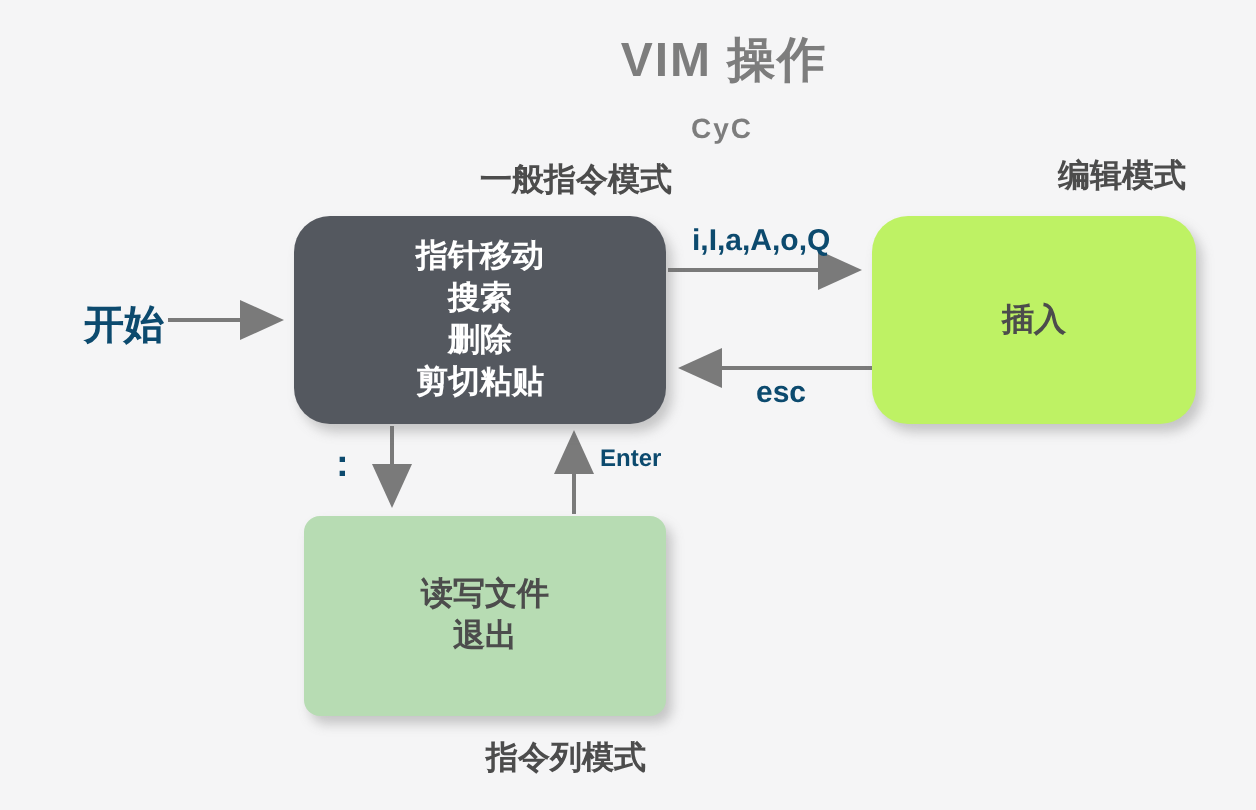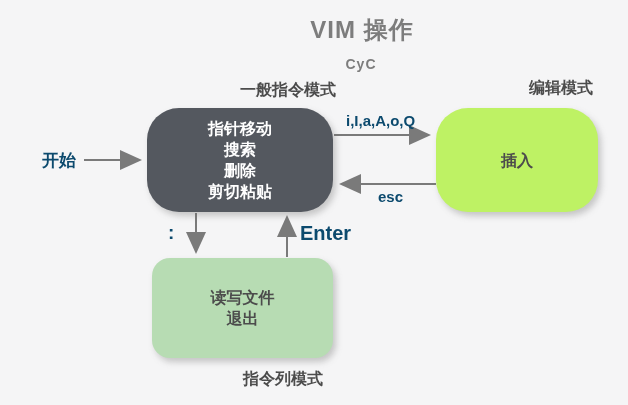--- a/index.html
+++ b/index.html
@@ -16,49 +16,49 @@
     left:0;top:14px;width:724px;text-align:center;letter-spacing:1px;
   }
   .subtitle{
     font-size:14px;font-weight:bold;color:#7d7d7d;
     left:0;top:56px;width:722px;text-align:center;letter-spacing:1px;
   }
   .node-label{
     font-size:16px;font-weight:bold;color:#4c4c4c;white-space:nowrap;margin-left:48px;
   }
   .box{
-    border-radius:32px;
+    border-radius:18px;
     box-shadow:3px 4px 6px rgba(110,110,110,0.35);
     display:flex;flex-direction:column;align-items:center;justify-content:center;
     text-align:center;
   }
   .box .line{display:block;font-weight:bold;font-size:16px;line-height:21px;}
   #normal-box{
     left:147px;top:108px;width:186px;height:104px;
     background:#54585f;color:#ffffff;
   }
   #edit-box{
     left:436px;top:108px;width:162px;height:104px;
     background:#bef264;color:#4c4c4c;
   }
   #command-box{
     left:152px;top:258px;width:181px;height:100px;
-    background:#b7dcb3;color:#4c4c4c;border-radius:18px;
+    background:#b7dcb3;color:#4c4c4c;border-radius:8px;
   }
   .edge-label{
     font-size:15px;font-weight:bold;color:#0c4a6e;white-space:nowrap;
   }
   #label-normal{left:192px;top:80px;}
   #label-edit{left:481px;top:78px;text-align:center;}
   #label-command{left:195px;top:369px;}
-  #label-start{left:42px;top:149px;font-size:17px;}
+  #label-start{left:42px;top:149px;font-size:20px;}
   #label-keys{left:346px;top:112px;}
   #label-esc{left:378px;top:188px;}
   #label-colon{left:168px;top:222px;font-size:19px;}
-  #label-enter{left:300px;top:222px;font-size:20px;}
+  #label-enter{left:300px;top:222px;font-size:12px;}
   svg#arrows{left:0;top:0;pointer-events:none;}
 </style>
 </head>
 <body>
 
 <div id="canvas">
 
   <div class="abs title">VIM 操作</div>
   <div class="abs subtitle">CyC</div>
 

